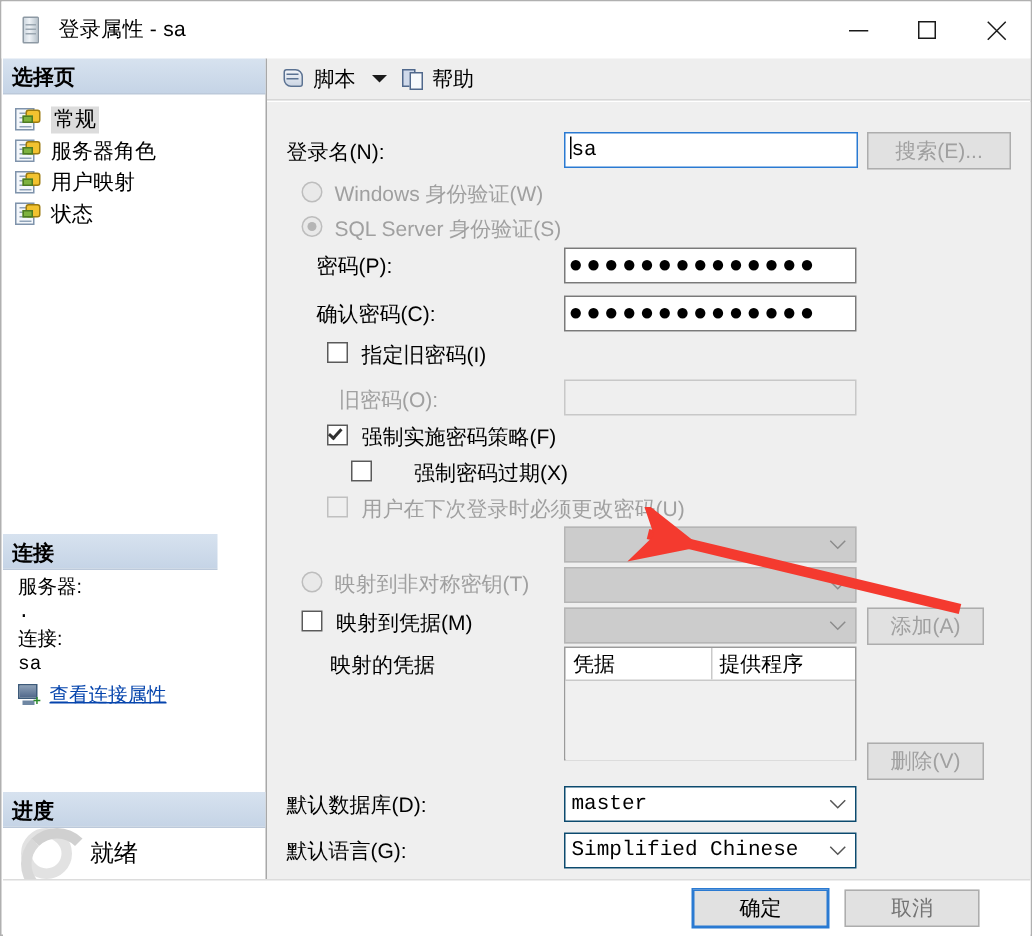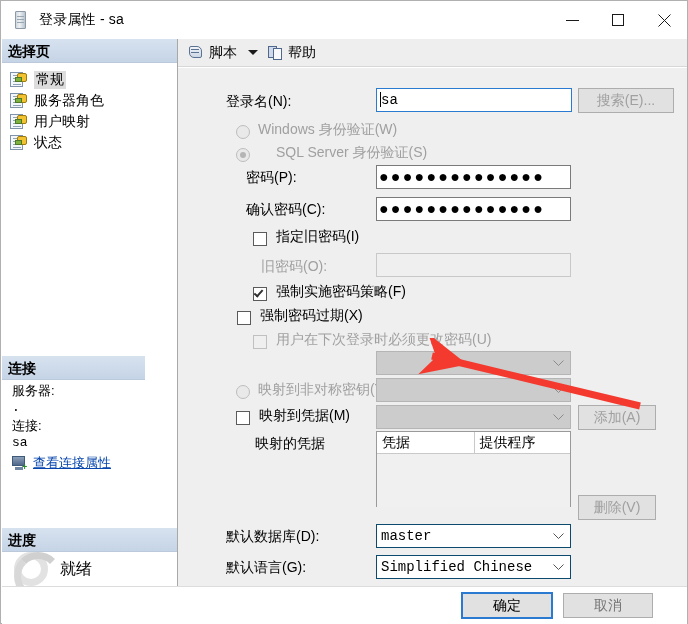--- a/index.html
+++ b/index.html
@@ -69,21 +69,21 @@
   .caret { width:0; height:0; border-left:5px solid transparent; border-right:5px solid transparent; border-top:5px solid #1b1b1b; margin-left:7px; }
   .help-icon { width:15px; height:15px; position:relative; }
   .help-icon .b1 { position:absolute; left:0; top:1px; width:9px; height:12px; background:#cfd9ea; border:1px solid #4c6punt; border:1px solid #50688c; }
   .help-icon .b2 { position:absolute; left:5px; top:3px; width:9px; height:12px; background:#f7f9fc; border:1px solid #50688c; }
 
   .panel { position:absolute; left:177px; top:67px; width:509px; height:518px; background:#efefef; }
 
   .lbl { font-size:14px; color:#000; }
   .lbl.dim { color:#a0a0a0; }
 
-  .row { position:absolute; display:flex; align-items:flex-end;margin-left:35px; }
+  .row { position:absolute; display:flex; align-items:flex-start; }
 
   .textbox { background:#fff; border:1px solid #7a7a7a; height:24px; line-height:22px; padding:0 3px; font-family:"Liberation Mono", monospace; font-size:14px; color:#000; }
   .textbox.focused { border:1px solid #2a7ad2; }
   .textbox.disabled { background:#efefef; border:1px solid #c8c8c8; }
   .caretbar { display:inline-block; width:1px; height:15px; background:#000; vertical-align:-3px; }
 
   .pwdbox { background:#fff; border:1px solid #7a7a7a; height:24px; overflow:hidden; white-space:nowrap; padding:0 2px; line-height:22px; font-size:16px; letter-spacing:2.2px; }
 
   .btn { background:#e1e1e1; border:1px solid #adadad; height:25px; line-height:23px; text-align:center; font-size:14px; color:#a0a0a0; }
   .btn.enabled { color:#737373; }
@@ -224,21 +224,21 @@
     </div>
     <div class="textbox focused" style="position:absolute; left:198px; top:20px; width:196px;">
       <span class="caretbar"></span><span>sa</span>
     </div>
     <div class="btn" style="position:absolute; left:400px; top:20px; width:96px;">搜索(E)...</div>
 
     <div class="row" style="left:23px; top:53px;">
       <span class="radio disabled"></span>
       <span class="lbl dim" style="margin-left:8px;">Windows 身份验证(W)</span>
     </div>
-    <div class="row" style="left:23px; top:76px;gap:18px;">
+    <div class="row" style="left:23px; top:76px;">
       <span class="radio disabled">
           <span class="dot"></span>
         </span>
       <span class="lbl dim" style="margin-left:8px;">SQL Server 身份验证(S)</span>
     </div>
 
     <div class="row" style="left:33px; top:101px;">
       <span class="lbl">密码(P):</span>
     </div>
     <div class="pwdbox" style="position:absolute; left:198px; top:97px; width:195px;">
@@ -262,21 +262,21 @@
     <div class="textbox disabled" style="position:absolute; left:198px; top:185px; width:195px;">
       <span></span>
     </div>
 
     <div class="row" style="left:40px; top:215px;">
       <span class="cbox">
           <span class="tick"></span>
         </span>
       <span class="lbl" style="margin-left:9px;">强制实施密码策略(F)</span>
     </div>
-    <div class="row" style="left:24px; top:239px;">
+    <div class="row" style="left:56px; top:239px;gap:19px;">
       <span class="cbox"></span>
       <span class="lbl" style="margin-left:9px;">强制密码过期(X)</span>
     </div>
     <div class="row" style="left:40px; top:263px;">
       <span class="cbox disabled"></span>
       <span class="lbl dim" style="margin-left:9px;">用户在下次登录时必须更改密码(U)</span>
     </div>
 
     <div class="combo disabled" style="position:absolute; left:198px; top:283px; width:195px;">
       <span></span>

